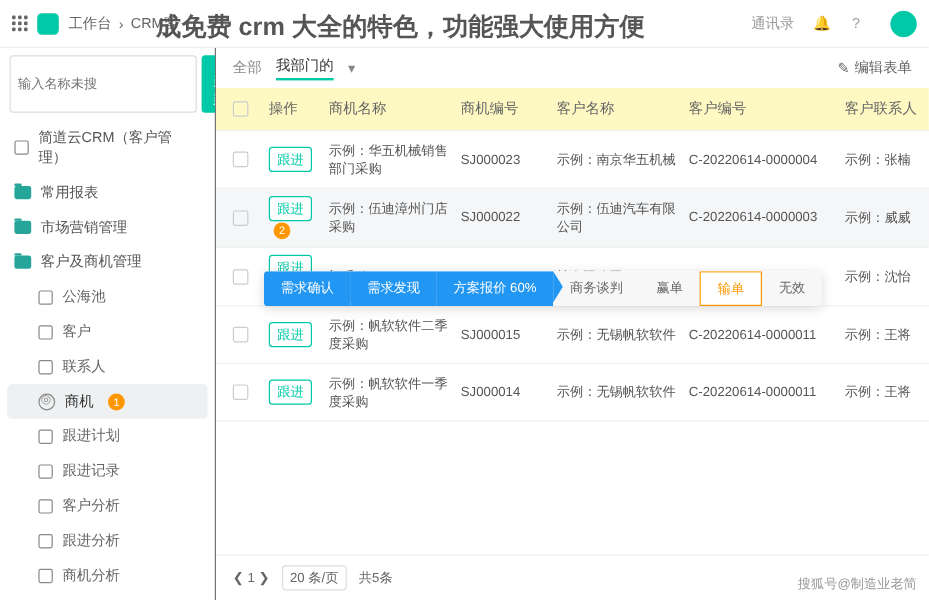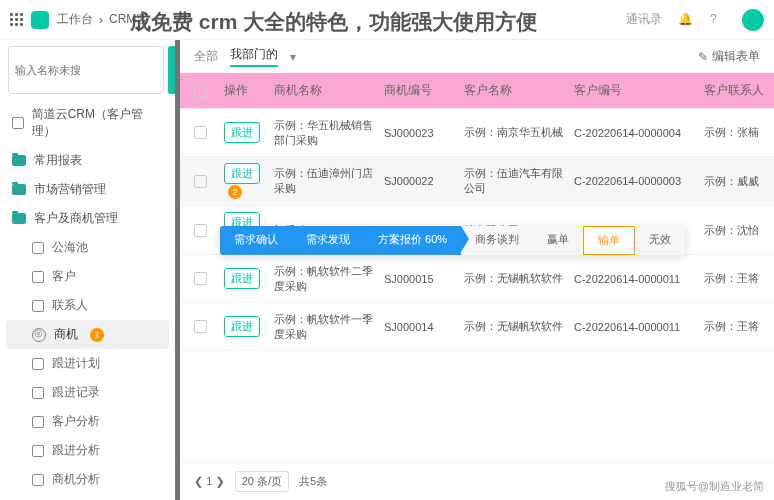--- a/index.html
+++ b/index.html
@@ -7,21 +7,21 @@
 .header{height:40px;display:flex;align-items:center;padding:0 10px;border-bottom:1px solid #eee;gap:8px}
 .apps-icon{display:grid;grid-template-columns:repeat(3,3px);gap:2px}
 .apps-icon span{width:3px;height:3px;background:#666;border-radius:1px}
 .logo{width:18px;height:18px;background:#00c9a7;border-radius:4px}
 .breadcrumb{display:flex;align-items:center;gap:6px;color:#666}
 .watermark{position:absolute;top:8px;left:130px;font-size:21px;color:#555;font-weight:700;z-index:100}
 .header-right{margin-left:auto;display:flex;align-items:center;gap:16px}
 .icon-btn{width:16px;height:16px;color:#999;cursor:pointer}
 .avatar{width:22px;height:22px;background:#00c9a7;border-radius:50%}
 .main{display:flex;height:460px}
-.sidebar{width:180px;border-right:5px solid #737373;overflow-y:auto;padding:6px 0}
+.sidebar{width:180px;border-right:1px solid #737373;overflow-y:auto;padding:6px 0}
 .search-row{display:flex;padding:0 8px 6px;gap:4px}
 .search-input{flex:1;border:1px solid #ddd;border-radius:3px;padding:3px 6px;font-size:11px;color:#bbb}
 .new-btn{background:#00c9a7;color:#fff;border:none;border-radius:3px;padding:3px 10px;font-size:11px;cursor:pointer}
 .nav-item{display:flex;align-items:center;padding:6px 12px;gap:8px;cursor:pointer;color:#555}
 .nav-item.sub{padding-left:32px;color:#666}
 .nav-item.active{background:#eef0f2;border-radius:4px;margin:0 6px;padding-left:26px}
 .nav-item.active .ni-label{color:#333}
 .folder-icon{width:14px;height:11px;background:#26a69a;border-radius:2px;position:relative}
 .folder-icon::before{content:"";position:absolute;top:-2px;left:0;width:6px;height:2px;background:#26a69a;border-radius:1px 1px 0 0}
 .sub-icon{width:12px;height:12px;border:1px solid #888;border-radius:2px}
@@ -34,21 +34,21 @@
 .tab.active{color:#333;border-bottom:2px solid #00c9a7;padding-bottom:2px}
 .edit-form{margin-left:auto;color:#666;display:flex;align-items:center;gap:4px;cursor:pointer}
 .toolbar{display:flex;align-items:center;padding:8px 14px;gap:10px}
 .add-btn{background:#00c9a7;color:#fff;border:none;padding:5px 12px;border-radius:3px;cursor:pointer;font-size:12px}
 .import-btn{background:#fff;border:1px solid #ddd;padding:4px 10px;border-radius:3px;cursor:pointer;font-size:12px;color:#555}
 .toolbar-right{margin-left:auto;display:flex;gap:10px}
 .tb-icon{width:22px;height:22px;border:1px solid #ddd;border-radius:3px;display:flex;align-items:center;justify-content:center;color:#888;cursor:pointer;font-size:11px}
 .tb-icon.accent{border-color:#00c9a7;color:#00c9a7}
 .table{flex:1;overflow:auto}
 .thead,.trow{display:grid;grid-template-columns:30px 50px 110px 80px 110px 130px 80px 60px;padding:0 14px;align-items:center;border-bottom:1px solid #f0f0f0}
-.thead{height:36px;color:#666;background:#f9a8d4}
+.thead{height:36px;color:#666;background:#fef9c3}
 .trow{min-height:48px;padding-top:6px;padding-bottom:6px}
 .trow.hl{background:#f5f6f8}
 .checkbox{width:13px;height:13px;border:1px solid #ccc;border-radius:2px}
 .action-btn{border:1px solid #00c9a7;color:#00c9a7;background:#fff;padding:2px 6px;border-radius:3px;font-size:11px;cursor:pointer}
 .cell{color:#555;font-size:11px;padding-right:6px}
 .steps-overlay{position:absolute;top:226px;left:220px;display:flex;background:#fff;box-shadow:0 2px 10px rgba(0,0,0,0.15);border-radius:3px;overflow:hidden;z-index:50}
 .step{padding:6px 14px;font-size:11px;color:#666;position:relative;background:#f7f7f7}
 .step.blue{background:#2196f3;color:#fff}
 .step.blue::after{content:"";position:absolute;right:-8px;top:0;border-left:8px solid #2196f3;border-top:13px solid transparent;border-bottom:13px solid transparent;z-index:1}
 .step.orange{border:1px solid #ff9800;color:#ff9800;background:#fff}

